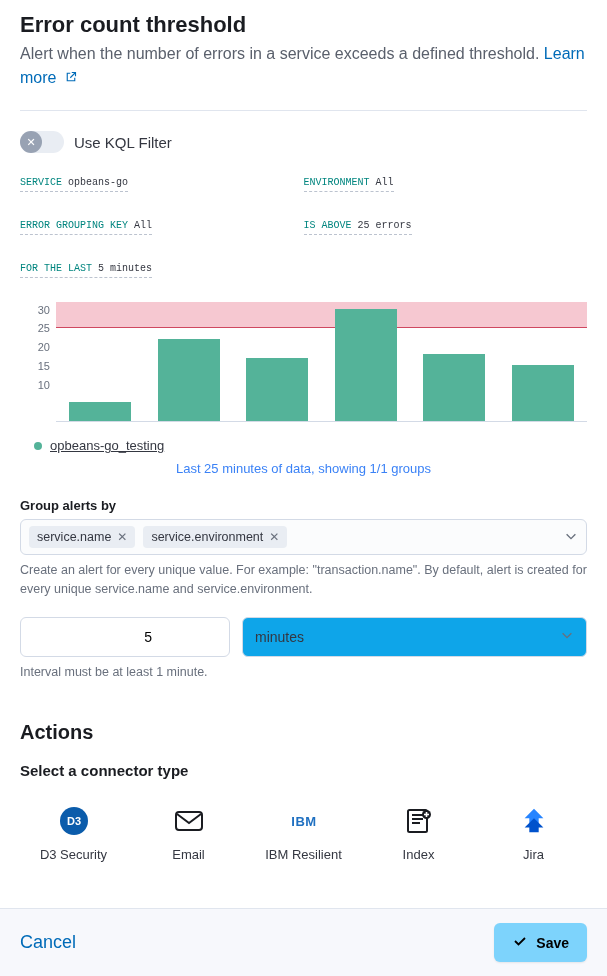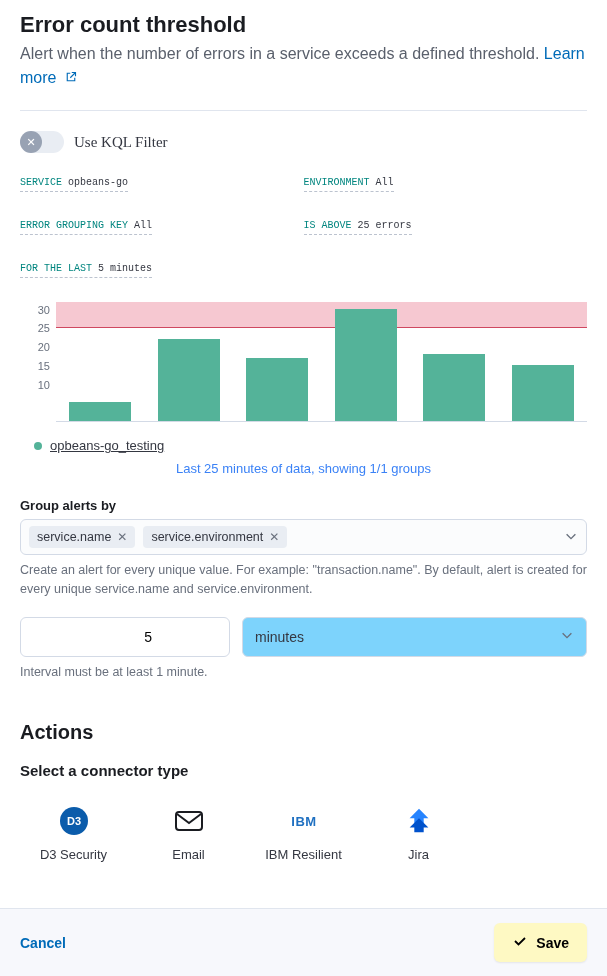--- a/index.html
+++ b/index.html
@@ -55,21 +55,21 @@
   .switch-thumb {
     width: 22px; height: 22px;
     background: #98a2b3;
     border-radius: 50%;
     display: flex;
     align-items: center;
     justify-content: center;
     color: #fff;
     font-size: 11px;
   }
-  .toggle-label { color: #343741; font-size: 15px; font-family: Liberation Serif, serif; }
+  .toggle-label { color: #343741; font-size: 15px; }
   .param-grid {
     display: grid;
     grid-template-columns: 1fr 1fr;
     row-gap: 28px;
     margin-bottom: 24px;
     font-family: "SFMono-Regular", Consolas, "Liberation Mono", Menlo, monospace;
     font-size: 10px;
   }
   .param {
     display: inline-block;
@@ -221,21 +221,21 @@
     border: none; outline:none; padding: 0 10px; font-size: 14px; width: 80px;
   }
   .select-box {
     flex:1;
     border: 1px solid #d3dae6;
     border-radius: 6px;
     height: 40px;
     display:flex;
     align-items:center;
     padding: 0 12px;
-    background:#7dd3fc;
+    background:#0ea5e9;
     cursor:pointer;
     color:#343741;
     gap:17px;
   }
   .actions-h {
     font-size: 20px;
     font-weight: 700;
     margin-top: 40px;
     margin-bottom: 18px;
   }
@@ -265,26 +265,26 @@
     bottom: 0;
     background: #f7f8fc;
     border-top: 1px solid #e0e5ee;
     padding: 14px 20px;
     display:flex;
     align-items:center;
   }
   .btn-cancel {
     background:none; border:none;
     color: #006bb8;
-    font-size: 14px;
-    font-weight: 700;
+    font-size: 18px;
+    font-weight: 400;
     cursor:pointer;
   }
   .btn-save {
-    background: #fef9c3;
+    background: #7dd3fc;
     color: #000;
     border: none;
     border-radius: 6px;
     padding: 10px 18px;
     font-size: 14px;
     font-weight: 600;
     display:flex; align-items:center; gap:8px;
     cursor:pointer;
     box-shadow: 0 1px 2px rgba(0,0,0,0.08);
   }
@@ -456,20 +456,34 @@
     <div class="connector">
       <div class="connector-icon">
         <svg width="34" height="16" viewBox="0 0 34 16">
             <text x="17" y="13" font-size="13" font-weight="800" fill="#1f70c1" text-anchor="middle" font-family="Arial" letter-spacing="0.5">IBM</text>
           </svg>
       </div>
       <div>IBM Resilient</div>
     </div>
     <div class="connector">
       <div class="connector-icon">
+        <svg width="28" height="28" viewBox="0 0 28 28" fill="none" stroke="#1a1c21" stroke-width="2">
+            <rect x="3" y="3" width="19" height="22" rx="1.5"></rect>
+            <line x1="7" y1="8" x2="18" y2="8"></line>
+            <line x1="7" y1="12" x2="18" y2="12"></line>
+            <line x1="7" y1="16" x2="15" y2="16"></line>
+            <circle cx="21.5" cy="7.5" r="4.5" fill="#1a1c21" stroke="none"></circle>
+            <line x1="21.5" y1="5" x2="21.5" y2="10" stroke="#fff" stroke-width="1.6"></line>
+            <line x1="19" y1="7.5" x2="24" y2="7.5" stroke="#fff" stroke-width="1.6"></line>
+          </svg>
+      </div>
+      <div>Index</div>
+    </div>
+    <div class="connector">
+      <div class="connector-icon">
         <svg width="30" height="30" viewBox="0 0 32 32">
             <path d="M16 3 L26 13 L21 13 L21 18 L11 18 L11 13 L6 13 Z" fill="#2684ff"></path>
             <path d="M16 13 L26 23 L21 23 L21 28 L11 28 L11 23 L6 23 Z" fill="#0052cc"></path>
           </svg>
       </div>
       <div>Jira</div>
     </div>
   </div>
 
 </div>

